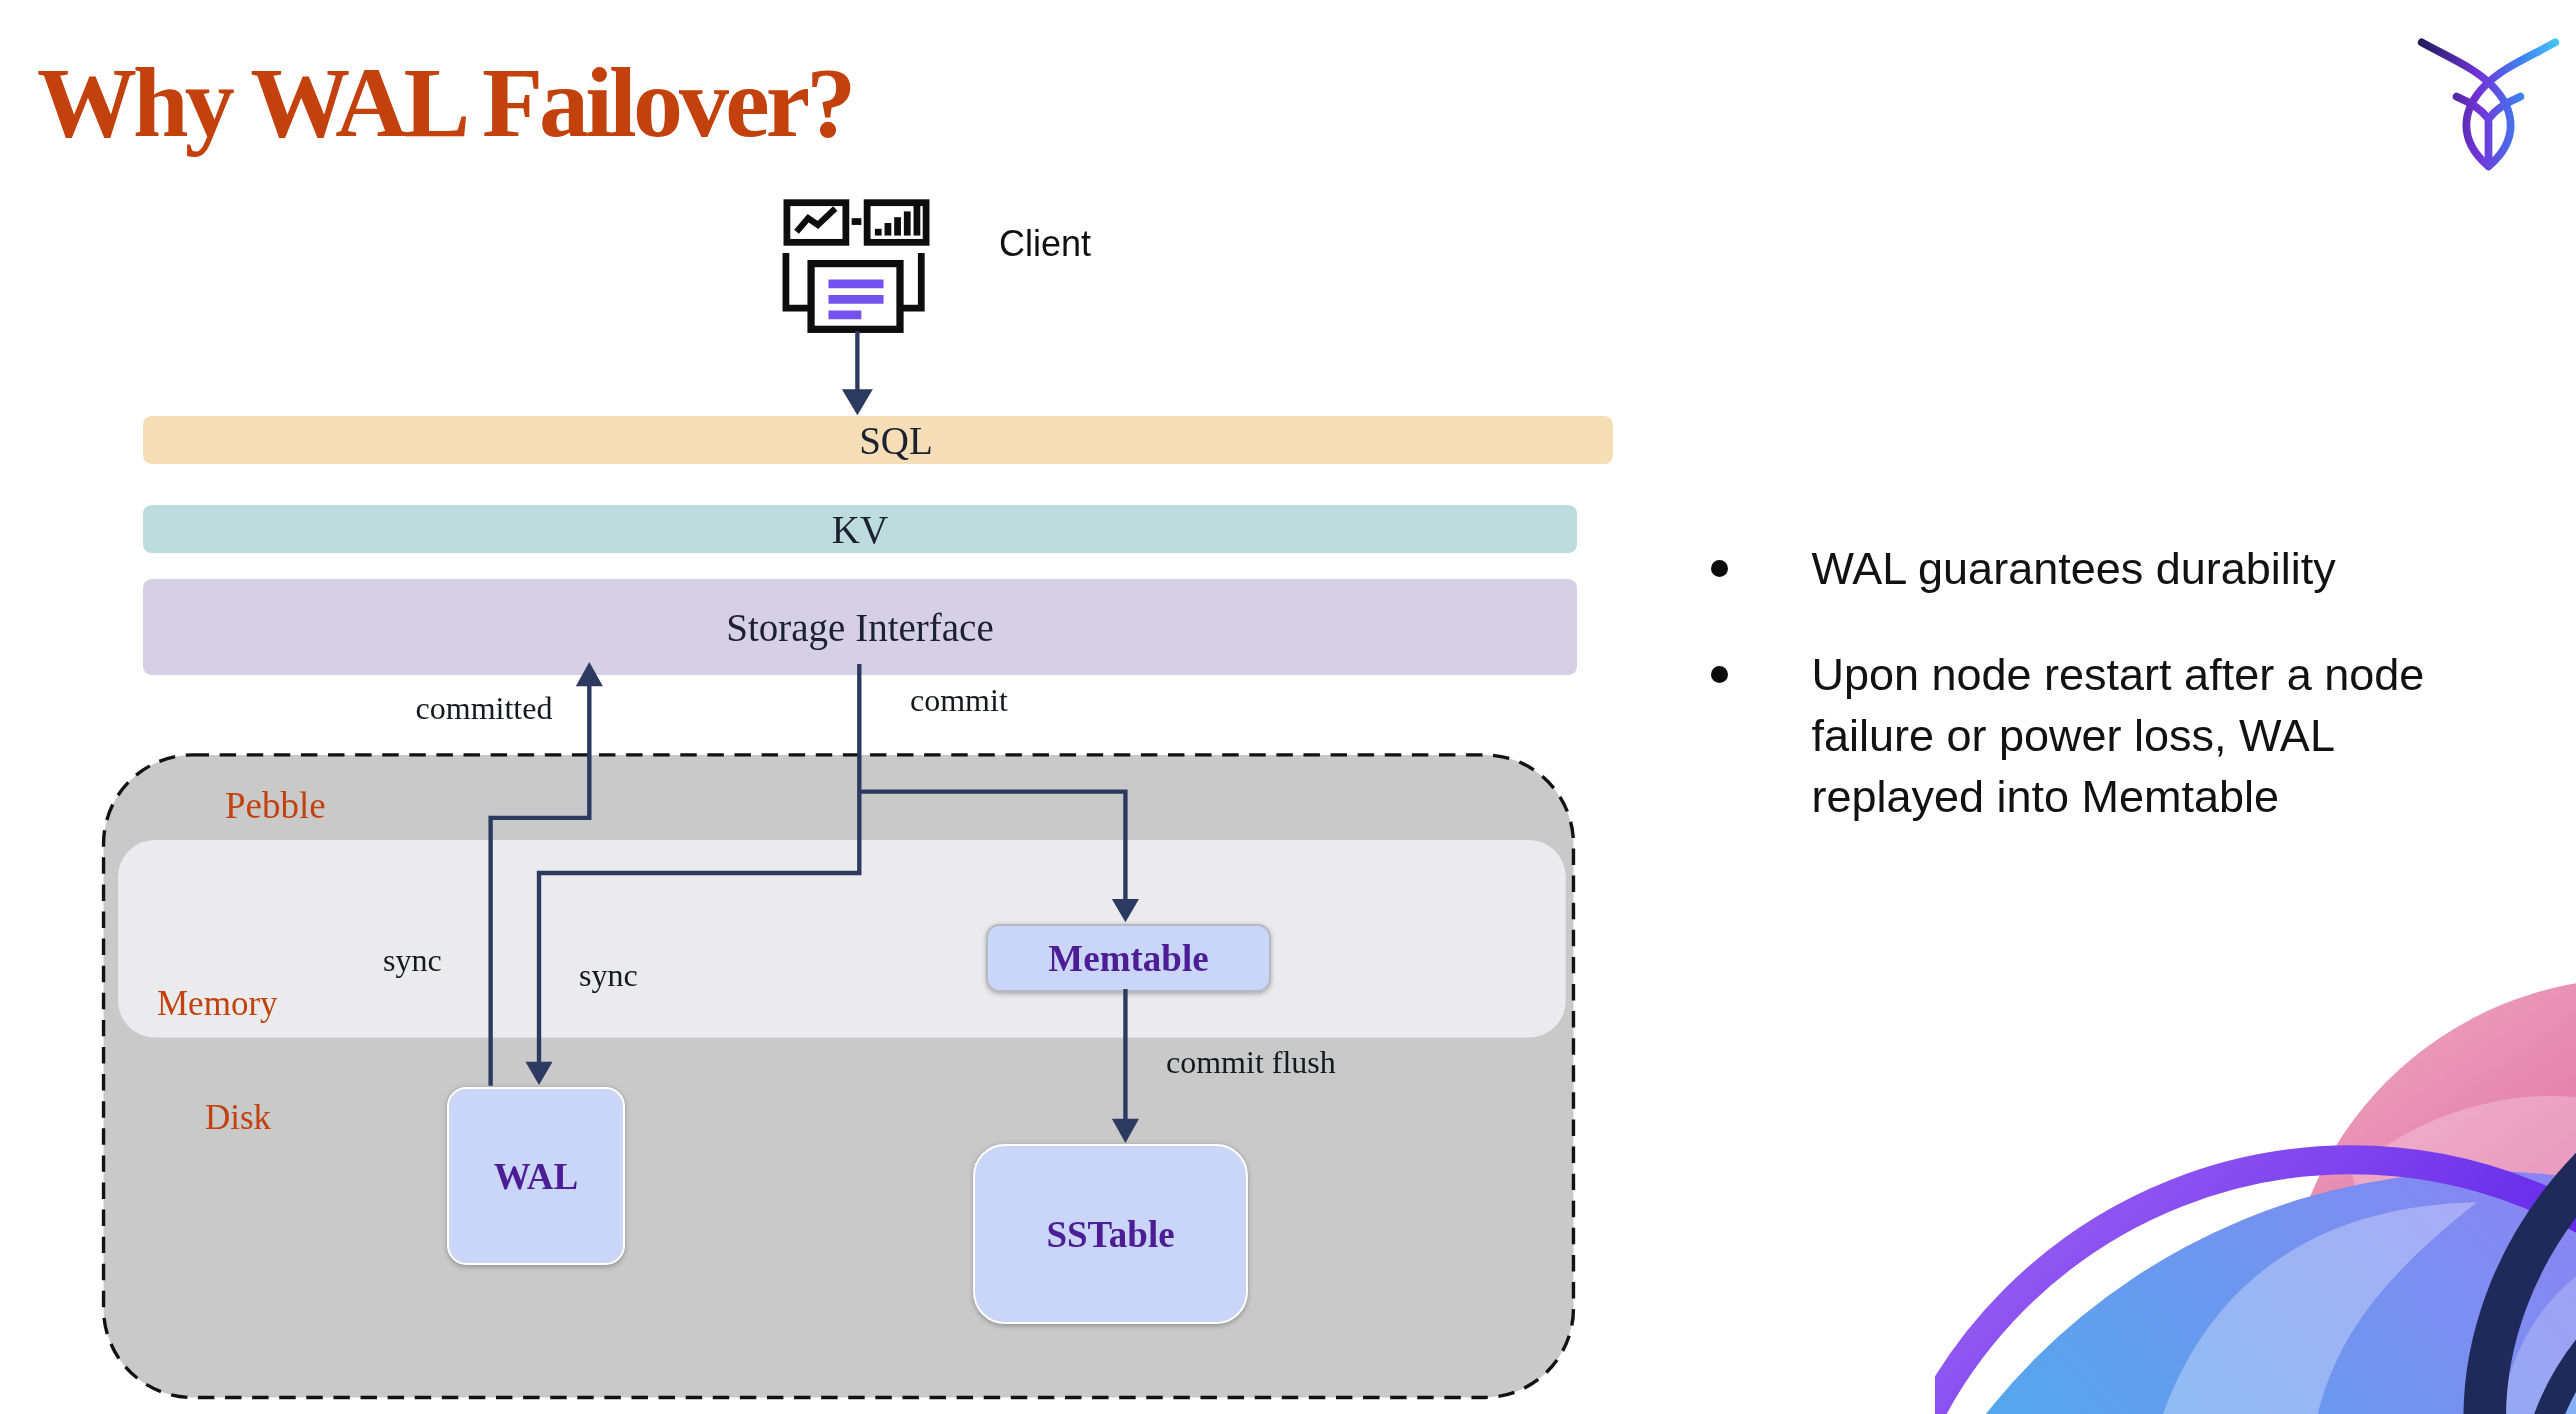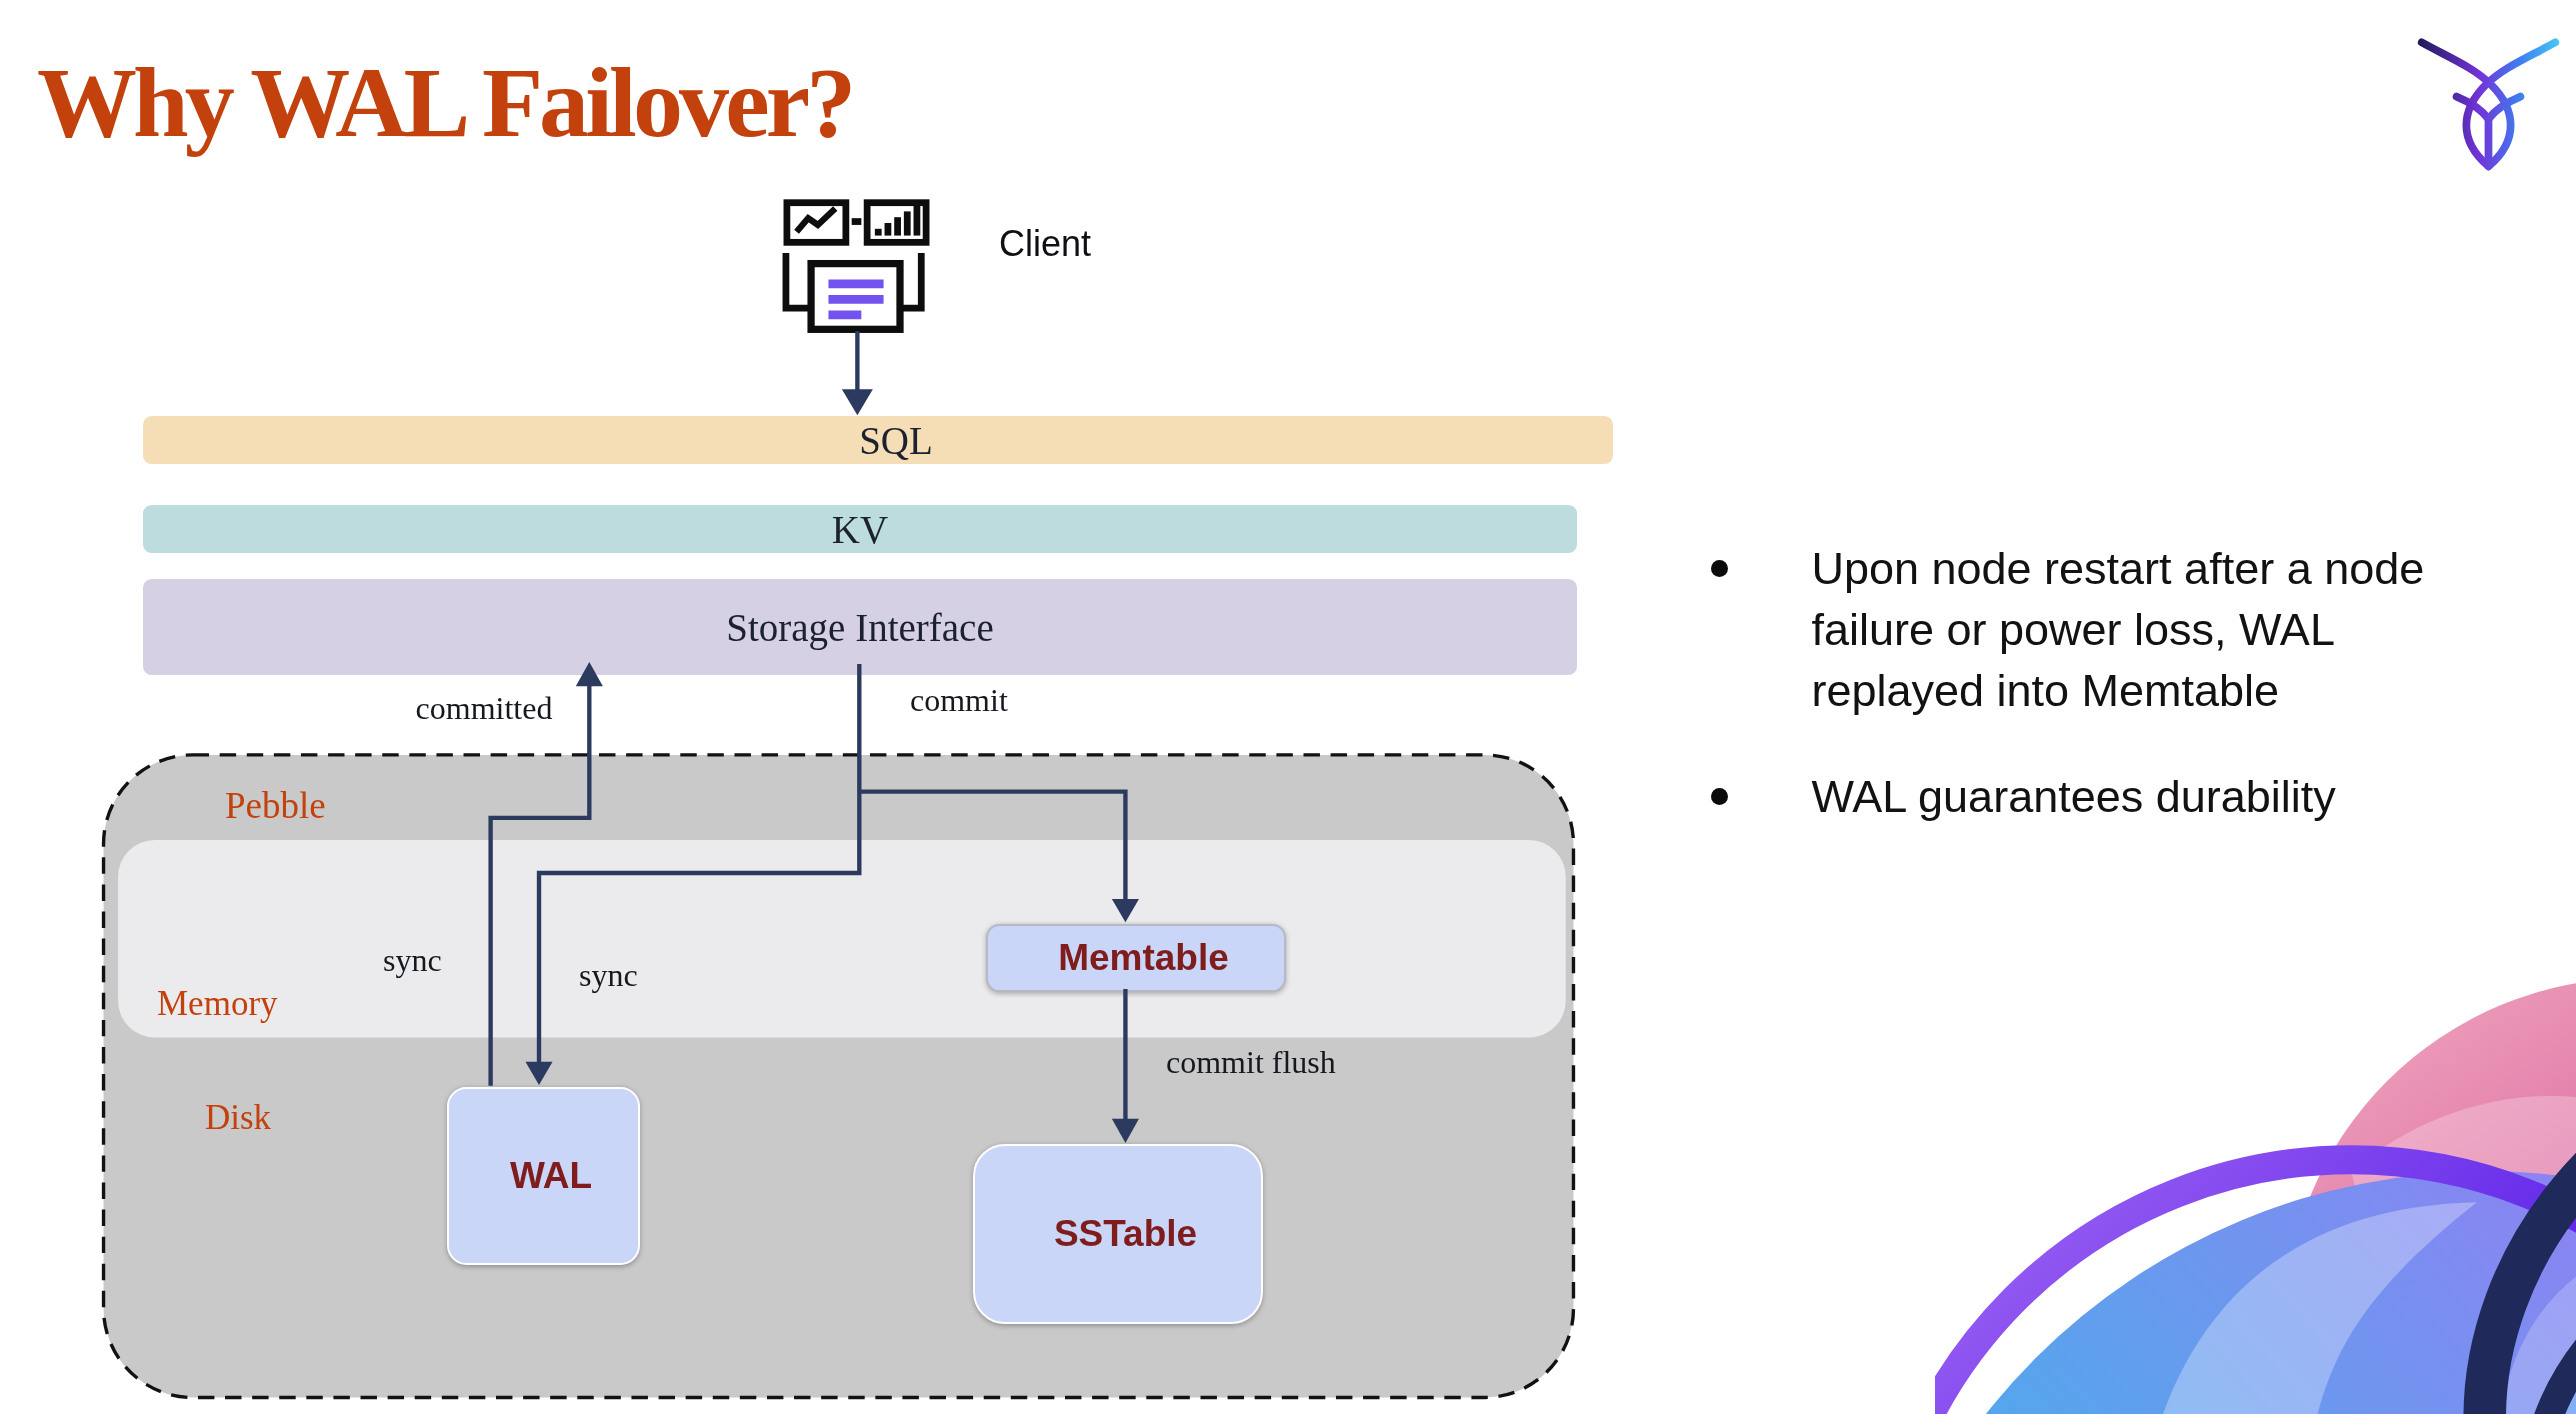--- a/index.html
+++ b/index.html
@@ -33,24 +33,23 @@
     font-size:35px; color:#c2410c; white-space:nowrap; line-height:1.1;
   }
   .edge-label{
     font-family:"Liberation Serif","DejaVu Serif",serif;
     font-size:32px; color:#15181f; white-space:nowrap; line-height:1.1;
   }
 
   
   .node{
     display:flex; align-items:center; justify-content:center;
-    font-family:Liberation Sans, sans-serif;
-    font-weight:700; font-size:37px; color:#7f1d1d;
+    font-family:Liberation Serif, serif;
+    font-weight:700; font-size:37px; color:#4c1d95;
     box-shadow:0 1.9px 4.8px rgba(0,0,0,.28);
-    padding-left:15px;
   }
   .node-wal{left:447px; top:1087px; width:174px; height:174px; border-radius:19.4px; border:2.9px solid #ffffff;}
   .node-memtable{left:986px; top:924px; width:281px; height:64px; border-radius:13.5px; border:2.9px solid #b6b9c2;}
   .node-sstable{left:973px; top:1144px; width:271px; height:176px; border-radius:32px; border:2.9px solid #ffffff;}
 
   
   .client-label{left:999px; top:223px; font-size:36px; color:#101014;}
 
   
   .bullets{left:1711px; top:538px; width:803px; list-style:none; margin:0; padding:0;}
@@ -153,25 +152,25 @@
 
   <div class="abs edge-label" style="left:389px; top:691px; width:190px; text-align:center;">committed</div>
   <div class="abs edge-label" style="left:910px; top:683px;">commit</div>
   <div class="abs edge-label" style="left:383px; top:943px;">sync</div>
   <div class="abs edge-label" style="left:579px; top:958px;">sync</div>
   <div class="abs edge-label" style="left:1166px; top:1045px;">commit flush</div>
 
   <ul class="abs bullets">
     <li>
       <span class="bullet-dot"></span>
-      <span class="bullet-text">Upon node restart after a node failure or power loss, WAL replayed into Memtable</span>
+      <span class="bullet-text">WAL guarantees durability</span>
     </li>
     <li>
       <span class="bullet-dot"></span>
-      <span class="bullet-text">WAL guarantees durability</span>
+      <span class="bullet-text">Upon node restart after a node failure or power loss, WAL replayed into Memtable</span>
     </li>
   </ul>
 
   <svg class="abs" style="right:0; bottom:0;" width="641" height="495" viewBox="0 0 662 512">
     <defs>
       <linearGradient id="gradPink" x1="0.1" y1="0" x2="0.8" y2="1">
         <stop offset="0" stop-color="#f0a6bd"></stop>
         <stop offset="0.55" stop-color="#d75d9d"></stop>
         <stop offset="1" stop-color="#b63692"></stop>
       </linearGradient>

